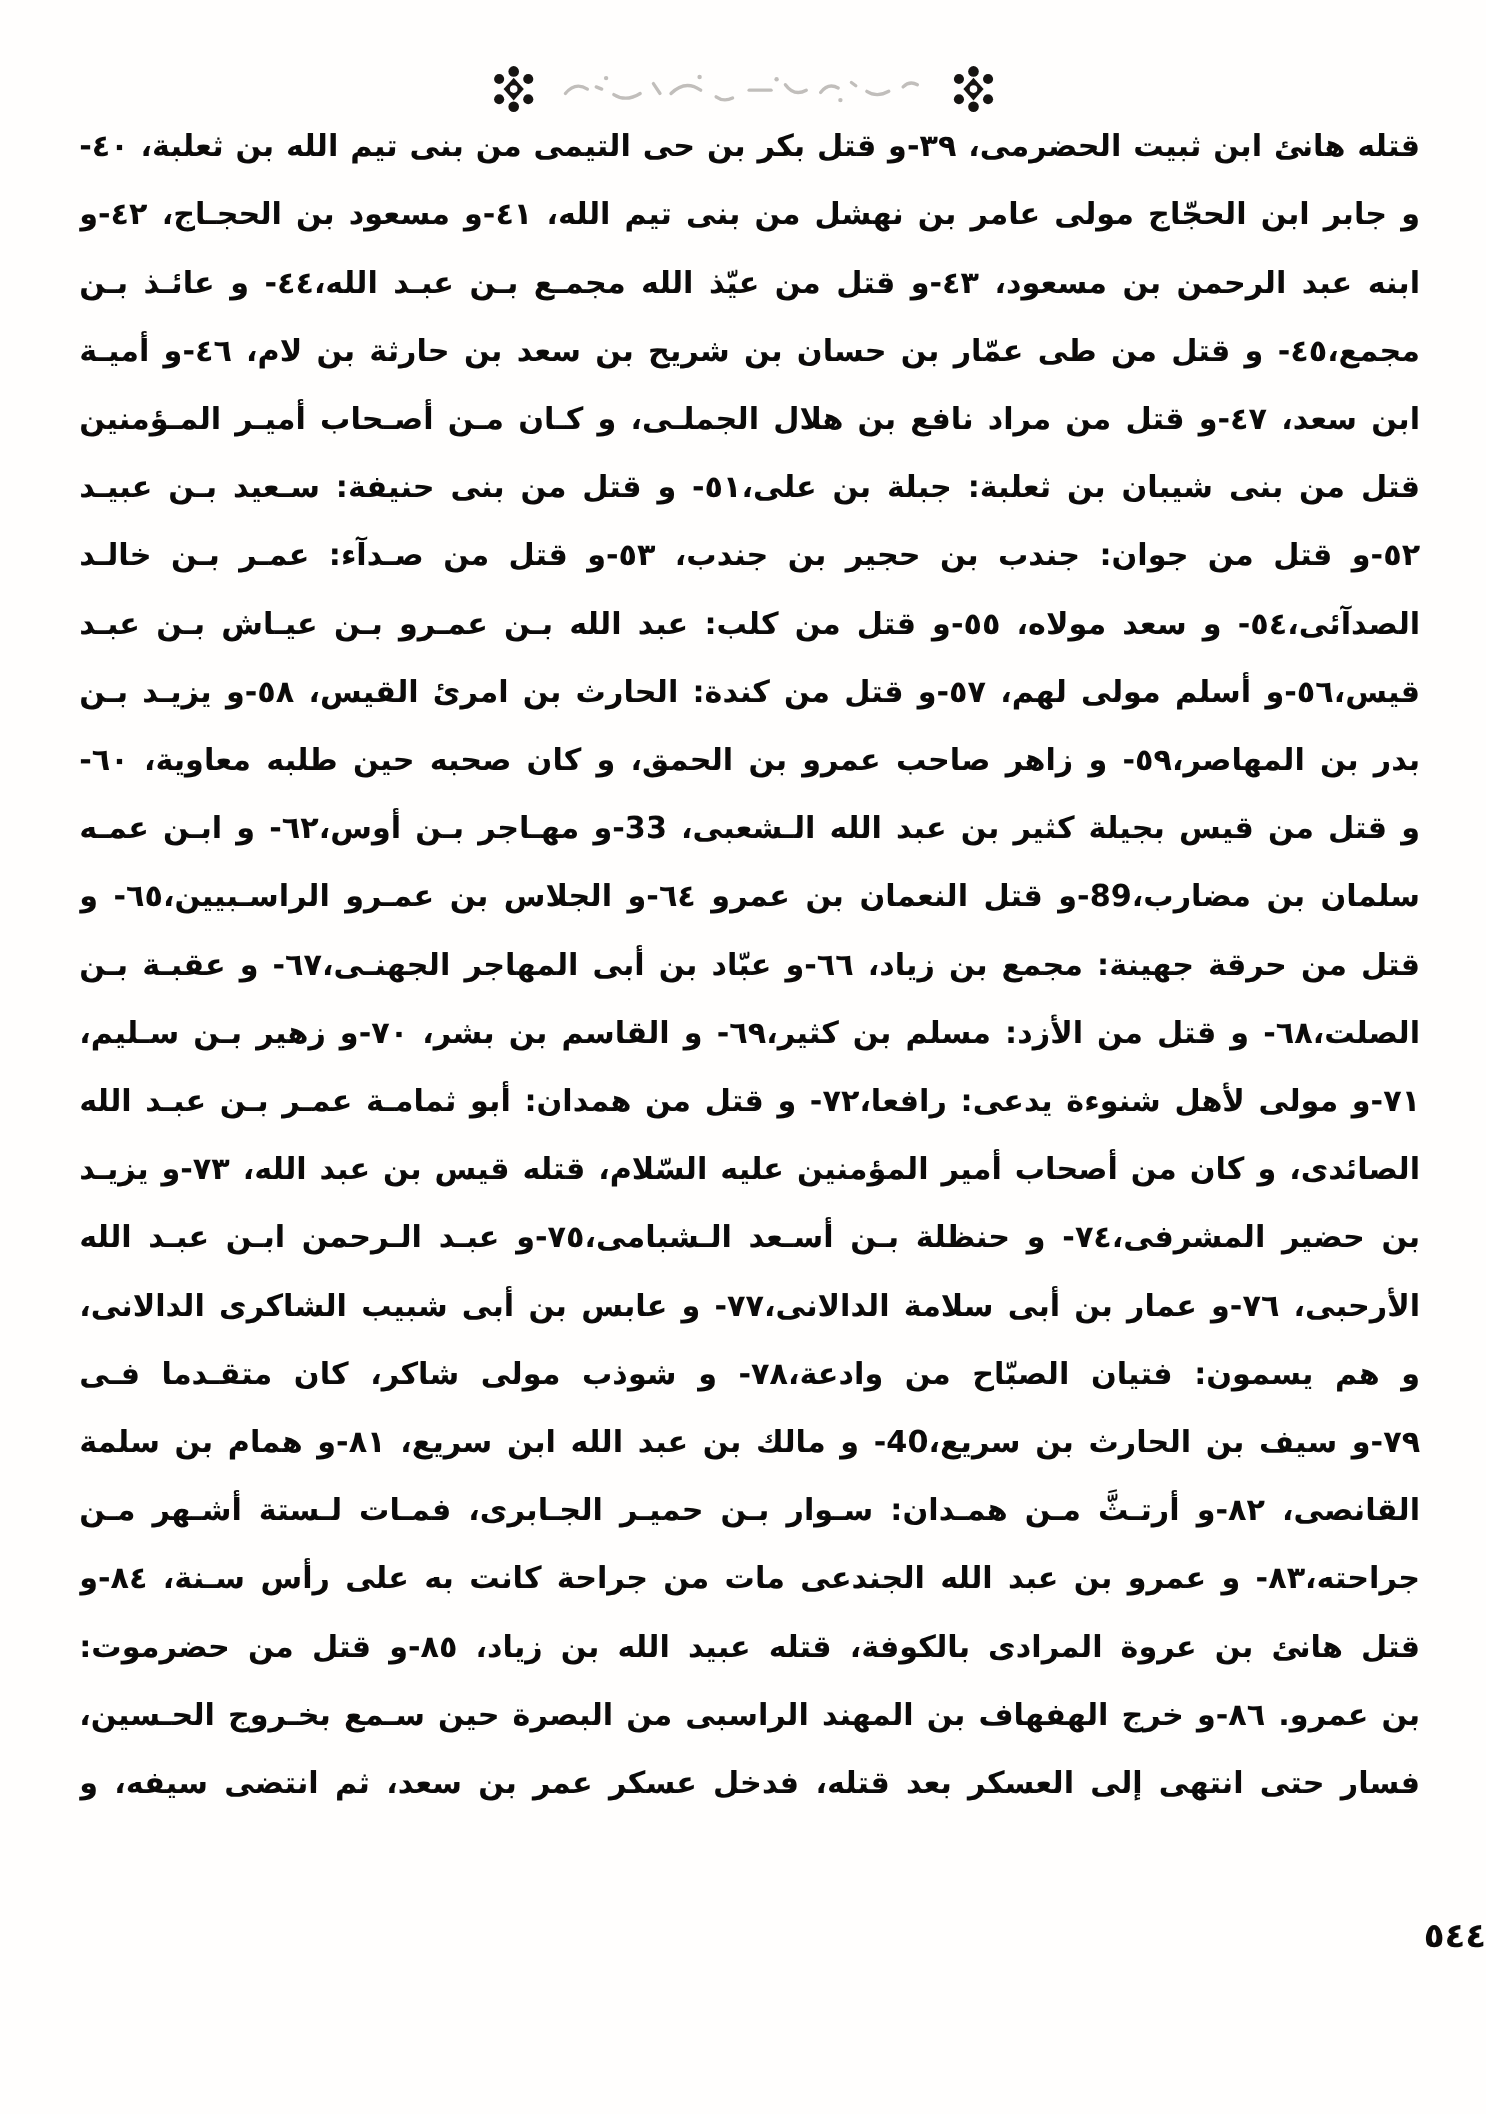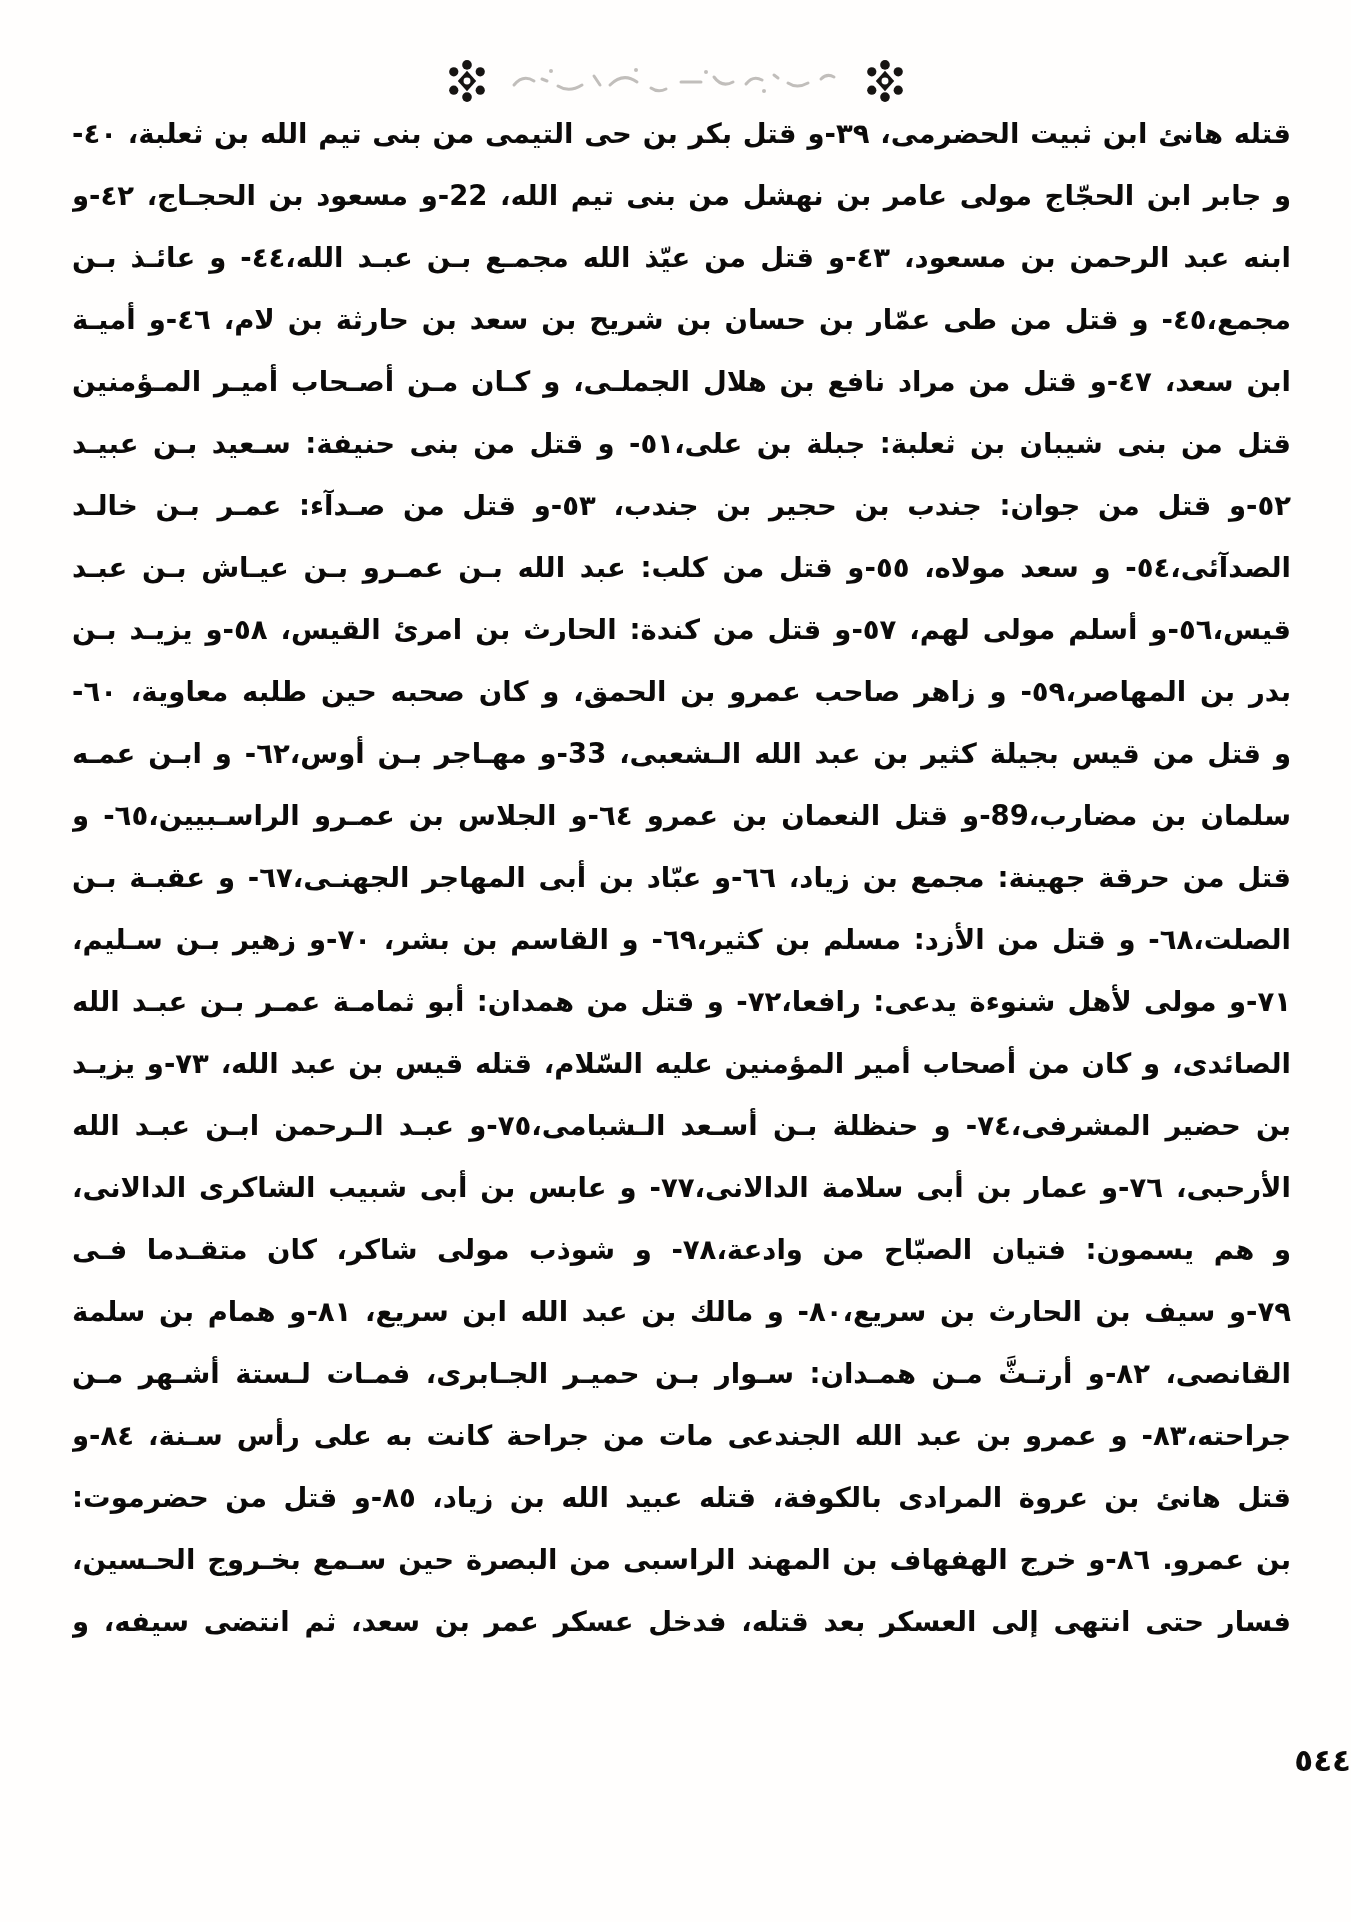--- a/index.html
+++ b/index.html
@@ -94,39 +94,39 @@
           <circle cx="31.5" cy="29" r="4"></circle>
           <path d="M20 12 L28 21 L20 30 L12 21 Z"></path>
           <circle cx="20" cy="21" r="3" fill="#fffefd"></circle>
         </g>
       </svg>
     </span>
   </div>
 
   <div class="textblock">
     <p class="tl">قتله هانئ ابن ثبيت الحضرمى، ٣٩-و قتل بكر بن حى التيمى من بنى تيم الله بن ثعلبة، ٤٠-</p>
-    <p class="tl">و جابر ابن الحجّاج مولى عامر بن نهشل من بنى تيم الله، 22-و مسعود بن الحجـاج، ٤٢-و</p>
+    <p class="tl">و جابر ابن الحجّاج مولى عامر بن نهشل من بنى تيم الله، ٤١-و مسعود بن الحجـاج، ٤٢-و</p>
     <p class="tl">ابنه عبد الرحمن بن مسعود، ٤٣-و قتل من عيّذ الله مجمـع بـن عبـد الله،٤٤- و عائـذ بـن</p>
     <p class="tl">مجمع،٤٥- و قتل من طى عمّار بن حسان بن شريح بن سعد بن حارثة بن لام، ٤٦-و أميـة</p>
     <p class="tl">ابن سعد، ٤٧-و قتل من مراد نافع بن هلال الجملـى، و كـان مـن أصـحاب أميـر المـؤمنين</p>
     <p class="tl">قتل من بنى شيبان بن ثعلبة: جبلة بن على،٥١- و قتل من بنى حنيفة: سـعيد بـن عبيـد الله،</p>
     <p class="tl">٥٢-و قتل من جوان: جندب بن حجير بن جندب، ٥٣-و قتل من صـدآء: عمـر بـن خالـد</p>
     <p class="tl">الصدآئى،٥٤- و سعد مولاه، ٥٥-و قتل من كلب: عبد الله بـن عمـرو بـن عيـاش بـن عبـد</p>
     <p class="tl">قيس،٥٦-و أسلم مولى لهم، ٥٧-و قتل من كندة: الحارث بن امرئ القيس، ٥٨-و يزيـد بـن</p>
     <p class="tl">بدر بن المهاصر،٥٩- و زاهر صاحب عمرو بن الحمق، و كان صحبه حين طلبه معاوية، ٦٠-</p>
     <p class="tl">و قتل من قيس بجيلة كثير بن عبد الله الـشعبى، 33-و مهـاجر بـن أوس،٦٢- و ابـن عمـه</p>
     <p class="tl">سلمان بن مضارب،89-و قتل النعمان بن عمرو ٦٤-و الجلاس بن عمـرو الراسـبيين،٦٥- و</p>
     <p class="tl">قتل من حرقة جهينة: مجمع بن زياد، ٦٦-و عبّاد بن أبى المهاجر الجهنـى،٦٧- و عقبـة بـن</p>
     <p class="tl">الصلت،٦٨- و قتل من الأزد: مسلم بن كثير،٦٩- و القاسم بن بشر، ٧٠-و زهير بـن سـليم،</p>
     <p class="tl">٧١-و مولى لأهل شنوءة يدعى: رافعا،٧٢- و قتل من همدان: أبو ثمامـة عمـر بـن عبـد الله</p>
     <p class="tl">الصائدى، و كان من أصحاب أمير المؤمنين عليه السّلام، قتله قيس بن عبد الله، ٧٣-و يزيـد</p>
     <p class="tl">بن حضير المشرفى،٧٤- و حنظلة بـن أسـعد الـشبامى،٧٥-و عبـد الـرحمن ابـن عبـد الله</p>
     <p class="tl">الأرحبى، ٧٦-و عمار بن أبى سلامة الدالانى،٧٧- و عابس بن أبى شبيب الشاكرى الدالانى،</p>
     <p class="tl">و هم يسمون: فتيان الصبّاح من وادعة،٧٨- و شوذب مولى شاكر، كان متقـدما فـى الـشيعة،</p>
-    <p class="tl">٧٩-و سيف بن الحارث بن سريع،٨٠- و مالك بن عبد الله ابن سريع، ٨١-و همام بن سلمة</p>
+    <p class="tl">٧٩-و سيف بن الحارث بن سريع،40- و مالك بن عبد الله ابن سريع، ٨١-و همام بن سلمة</p>
     <p class="tl">القانصى، ٨٢-و أرتـثَّ مـن همـدان: سـوار بـن حميـر الجـابرى، فمـات لـستة أشـهر مـن</p>
     <p class="tl">جراحته،٨٣- و عمرو بن عبد الله الجندعى مات من جراحة كانت به على رأس سـنة، ٨٤-و</p>
     <p class="tl">قتل هانئ بن عروة المرادى بالكوفة، قتله عبيد الله بن زياد، ٨٥-و قتل من حضرموت: بـشير</p>
     <p class="tl">بن عمرو. ٨٦-و خرج الهفهاف بن المهند الراسبى من البصرة حين سـمع بخـروج الحـسين،</p>
     <p class="tl">فسار حتى انتهى إلى العسكر بعد قتله، فدخل عسكر عمر بن سعد، ثم انتضى سيفه، و قال:</p>
   </div>
 
   <div class="pagenum">٥٤٤</div>
 
 </div>

